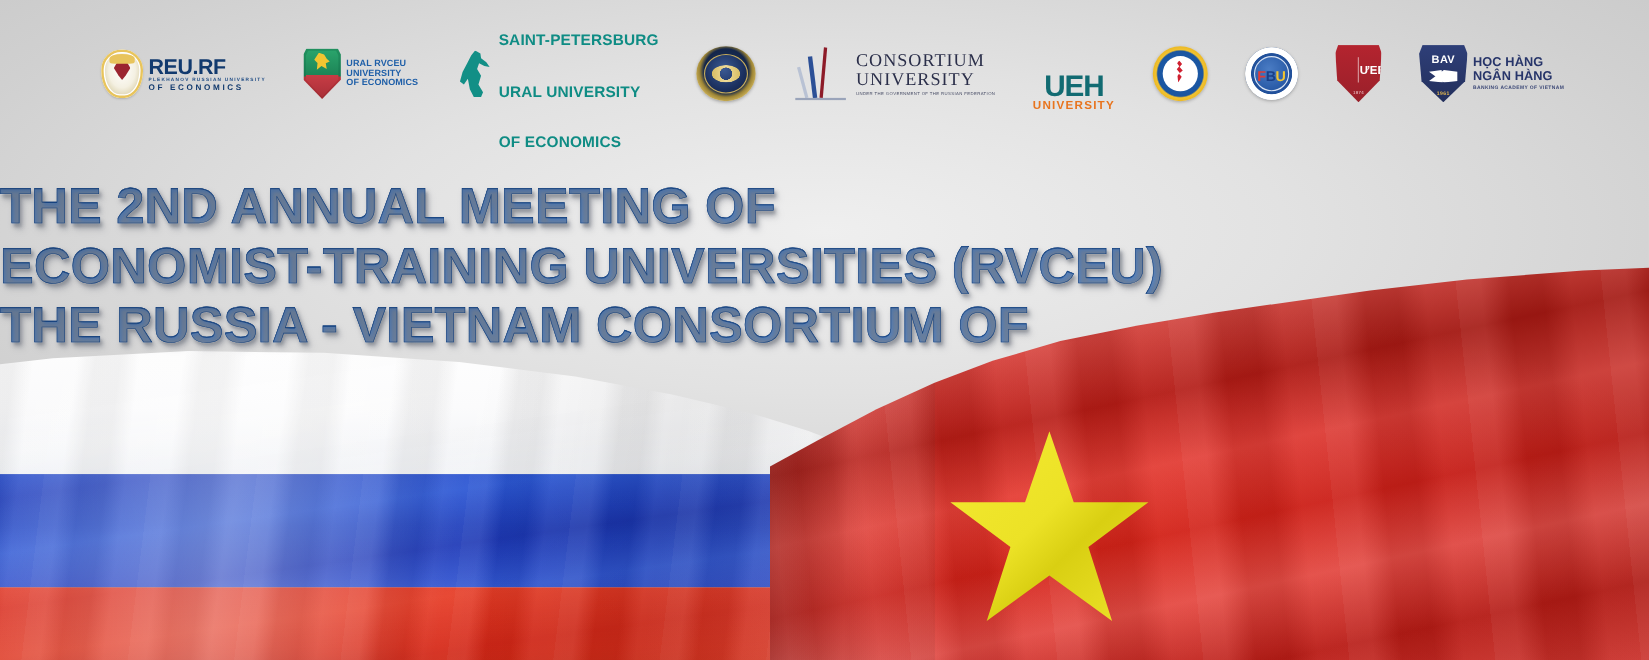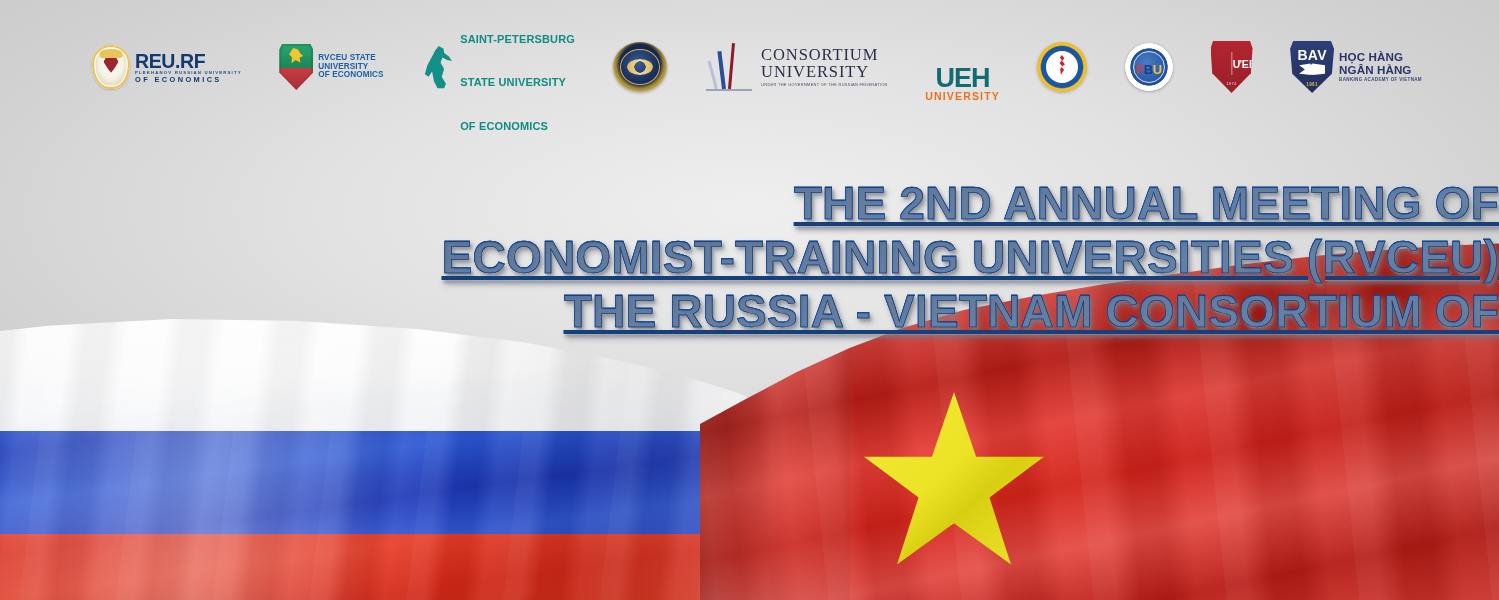--- a/index.html
+++ b/index.html
@@ -65,21 +65,21 @@
   .rfta-torch{position:absolute;left:50%;top:0;transform:translateX(-50%);width:15px;height:30px;
     background:#2a5ea3;clip-path:polygon(38% 100%,62% 100%,58% 42%,84% 24%,62% 0,28% 18%,42% 44%);}
   .rfta-t1{ font-size:11px;font-weight:700;color:#1d4b8f;letter-spacing:.1px;}
   .rfta-t2{ font-size:5.2px;letter-spacing:.42px;color:#3a5f92;font-weight:600;margin-top:1.5px;}
 
   
   .spb-mark{width:34px;height:50px;position:relative;}
   .spb-fig{position:absolute;left:2px;bottom:2px;width:30px;height:44px;background:#128f86;
     clip-path:polygon(52% 0,68% 6%,70% 16%,86% 24%,96% 34%,80% 32%,64% 26%,58% 38%,70% 52%,62% 70%,
       76% 86%,70% 96%,48% 96%,36% 80%,30% 58%,18% 70%,6% 64%,14% 44%,28% 26%,40% 10%);}
-  .spb-txt span{ font-size:11px;font-weight:700;color:#0f8c84;letter-spacing:.15px;margin-top:32px;}
+  .spb-txt span{ font-size:14px;font-weight:700;color:#0f8c84;letter-spacing:.15px;margin-top:32px;}
 
   
   .rgeu{width:54px;height:50px;border-radius:50%;position:relative;
     background:radial-gradient(circle at 50% 45%, #1f3560 0%, #14264a 52%, #9c8435 62%, #d9bd63 76%, #8a7430 92%, #5d4f22 100%);
     box-shadow:0 1px 3px rgba(0,0,0,.3);}
   .rgeu:before{content:"";position:absolute;inset:7px;border-radius:50%;
     background:radial-gradient(circle at 45% 38%, #3b5a93 0%, #1c3160 60%, #101f3e 100%);
     border:1.2px solid #c9ae5c;}
   .rgeu:after{content:"";position:absolute;left:50%;top:50%;transform:translate(-50%,-50%);
     width:26px;height:16px;border-radius:50%;
@@ -134,21 +134,21 @@
     color:#fff;font-size:10.5px;font-weight:700;letter-spacing:.2px;}
   .ueb-yr{position:absolute;left:50%;bottom:14%;transform:translateX(-50%);
     color:#f4d2d5;font-size:4px;letter-spacing:.3px;}
 
   
   .bav-mark{width:44px;height:52px;position:relative;
     background:linear-gradient(180deg,#2e3f78 0%,#232f5c 100%);
     clip-path:polygon(7% 0,93% 0,100% 15%,95% 63%,50% 100%,5% 63%,0 15%);
     box-shadow:0 1px 2px rgba(0,0,0,.22);}
   .bav-lab{position:absolute;left:50%;top:26%;transform:translate(-50%,-50%);
-    color:#fff;font-size:14px;font-weight:700;letter-spacing:.3px;}
+    color:#fff;font-size:10px;font-weight:700;letter-spacing:.3px;}
   .bav-book{position:absolute;left:50%;top:54%;transform:translate(-50%,-50%);
     width:26px;height:12px;background:#fff;
     clip-path:polygon(0 18%,44% 4%,48% 100%,0 88%, 52% 4%,100% 18%,100% 88%,52% 100%);}
   .bav-yr{position:absolute;left:50%;bottom:11%;transform:translateX(-50%);
     color:#e3b84e;font-size:4.6px;font-weight:700;letter-spacing:.4px;}
   .bav-t1{font-size:11.6px;font-weight:700;color:#27356a;letter-spacing:.1px;line-height:1.08;}
   .bav-t2{font-size:4.5px;letter-spacing:.35px;color:#3e4a78;margin-top:1.5px;font-weight:600;}
 
   
   #flags { position:absolute; inset:0; z-index:1; }
@@ -206,30 +206,29 @@
     background:repeating-linear-gradient(84deg,
       rgba(255,255,255,.09) 0px, rgba(255,255,255,.09) 22px,
       rgba(0,0,0,.075) 48px, rgba(0,0,0,.075) 78px,
       rgba(255,255,255,.05) 104px, rgba(255,255,255,.05) 132px); }
   #flag-vn .fold { position:absolute; left:0; top:0; width:150px; height:100%;
     background:linear-gradient(92deg, rgba(0,0,0,.22) 0%, rgba(255,255,255,.10) 48%, rgba(0,0,0,.06) 100%); }
   #star { position:absolute; left:160px; top:152px; width:188px; height:180px; }
 
   
   #title {
-    position:absolute; left:0; top:176px; width:100%;
-    text-align:right; z-index:8;
+    position:absolute; left:0; top:160px; width:100%;
+    text-align:left; z-index:8;
     font-family:"Liberation Sans", sans-serif;
     font-weight:700;
     font-size:46px;
     line-height:54px;
     letter-spacing:.2px;
     color:#15407c;
     text-shadow: 2px 3px 3px rgba(120,125,135,.55), 0 1px 0 rgba(255,255,255,.25);
-    text-decoration: underline;
     -webkit-text-stroke:.5px #15407c;
   }
   #title .ln { display:block; white-space:nowrap;
     background:linear-gradient(178deg,#123a72 0%,#1a4a8c 40%,#2158a3 72%,#17437f 100%);
     -webkit-background-clip:text; background-clip:text;
     -webkit-text-fill-color:transparent;
     filter:drop-shadow(2px 3px 2.5px rgba(115,120,132,.50)); }
 </style>
 </head>
 <body>
@@ -272,34 +271,34 @@
       <div class="logo-txt">
         <span class="reu-name">REU.RF</span>
         <span class="reu-sub1">PLEKHANOV RUSSIAN UNIVERSITY</span>
         <span class="reu-sub2">OF ECONOMICS</span>
       </div>
     </div>
 
     <div class="logo-unit">
       <div class="logo-mark ural-crest"></div>
       <div class="logo-txt ural-txt">
-        <span>RVCEU STATE</span>
+        <span>URAL RVCEU</span>
         <span>UNIVERSITY</span>
         <span>OF ECONOMICS</span>
       </div>
     </div>
 
 
     <div class="logo-unit">
       <div class="logo-mark spb-mark">
         <div class="spb-fig"></div>
       </div>
       <div class="logo-txt spb-txt">
         <span>SAINT-PETERSBURG</span>
-        <span>STATE UNIVERSITY</span>
+        <span>URAL UNIVERSITY</span>
         <span>OF ECONOMICS</span>
       </div>
     </div>
 
     <div class="logo-unit">
       <div class="logo-mark rgeu"></div>
     </div>
 
     <div class="logo-unit">
       <div class="logo-mark fin-mark">

